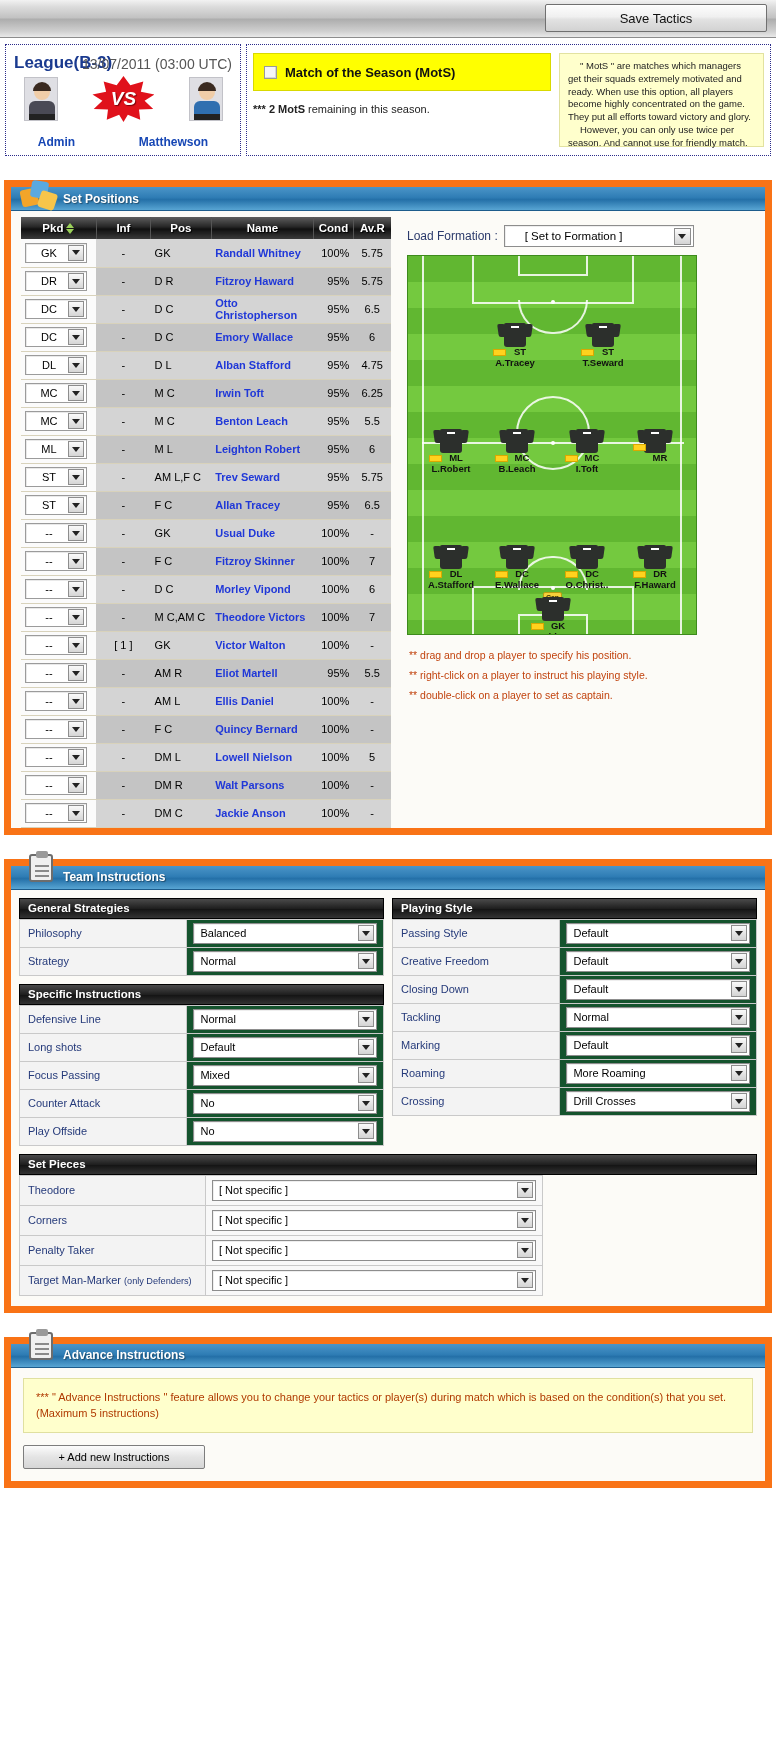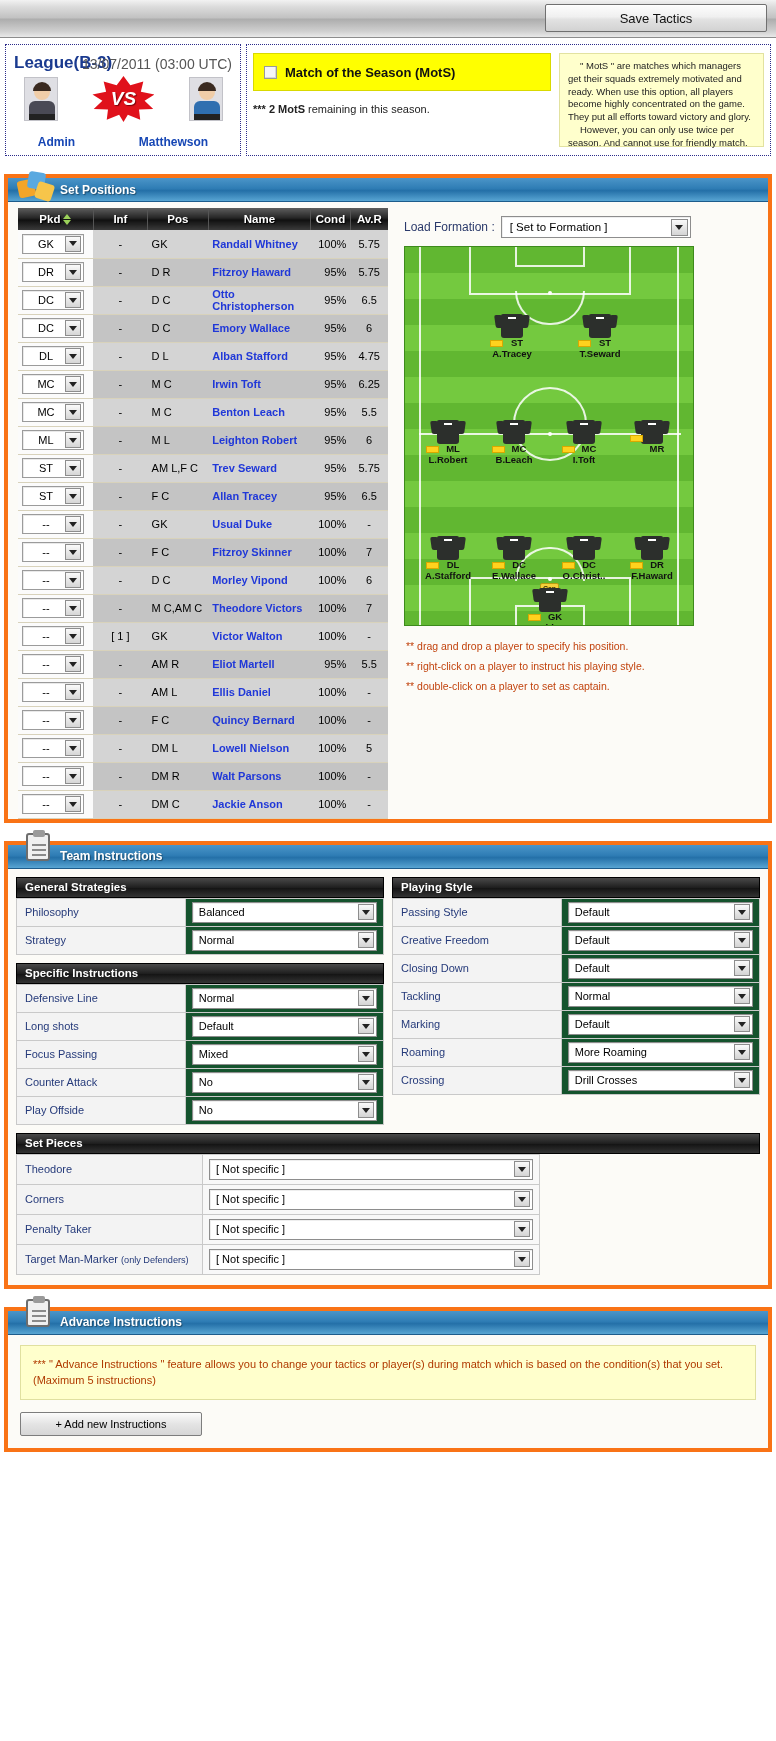--- a/index.html
+++ b/index.html
@@ -124,22 +124,22 @@
     background:#ffffcc;
     border:1px solid #e2e2a0;
     padding: 6px 8px;
     font-size: 9.5px;
     line-height: 1.35;
     color:#222;
   }
   .mots-desc p { margin:0; text-indent: 12px;}
   
   .section {
-    margin: 18px 4px 0 4px;
-    border:4px solid #f97316;
+    margin: 24px 4px 0 4px;
+    border:7px solid #f97316;
     background:#fcfbf7;
   }
   .sec-head {
     height: 24px;
     background: linear-gradient(180deg,#4b95c8 0%,#2f7db5 45%,#2470a8 55%,#58a5d3 100%);
     border-bottom:1px solid #1d5c8c;
     display:flex; align-items:center;
     position: relative;
   }
   .sec-head .ttl {
@@ -206,20 +206,21 @@
   .sortarrows i { width:0;height:0;border-left:4px solid transparent;border-right:4px solid transparent; display:block;}
   .sortarrows i.up { border-bottom:5px solid #9bd15a; }
   .sortarrows i.dn { border-top:5px solid #9bd15a; }
   
   .formrow { display:flex; align-items:center; gap:6px; margin-bottom:8px;}
   .formrow .lbl { font-size:12px; color:#2b3a6b; }
   .wsel {
     width: 190px; height: 22px; border:1px solid #8d8d8d; background:#fff;
     display:flex; align-items:center; font-size:11.5px;
     box-shadow: inset 1px 1px 0 #eee;
+    padding-left: 12px;
   }
   .wsel .val { flex:1; padding-left:8px; }
   .wsel .arw { width:17px;height:17px;margin-right:2px;background:linear-gradient(180deg,#fafafa,#d4d4d4);border:1px solid #8d8d8d;display:flex;align-items:center;justify-content:center;}
   .pitch {
     position:relative;
     width: 290px; height: 380px;
     background:
       repeating-linear-gradient(180deg,#61b731 0px,#61b731 26px,#74c93f 26px,#74c93f 52px);
     border:1px solid #3d8a1c;
     overflow:hidden;

